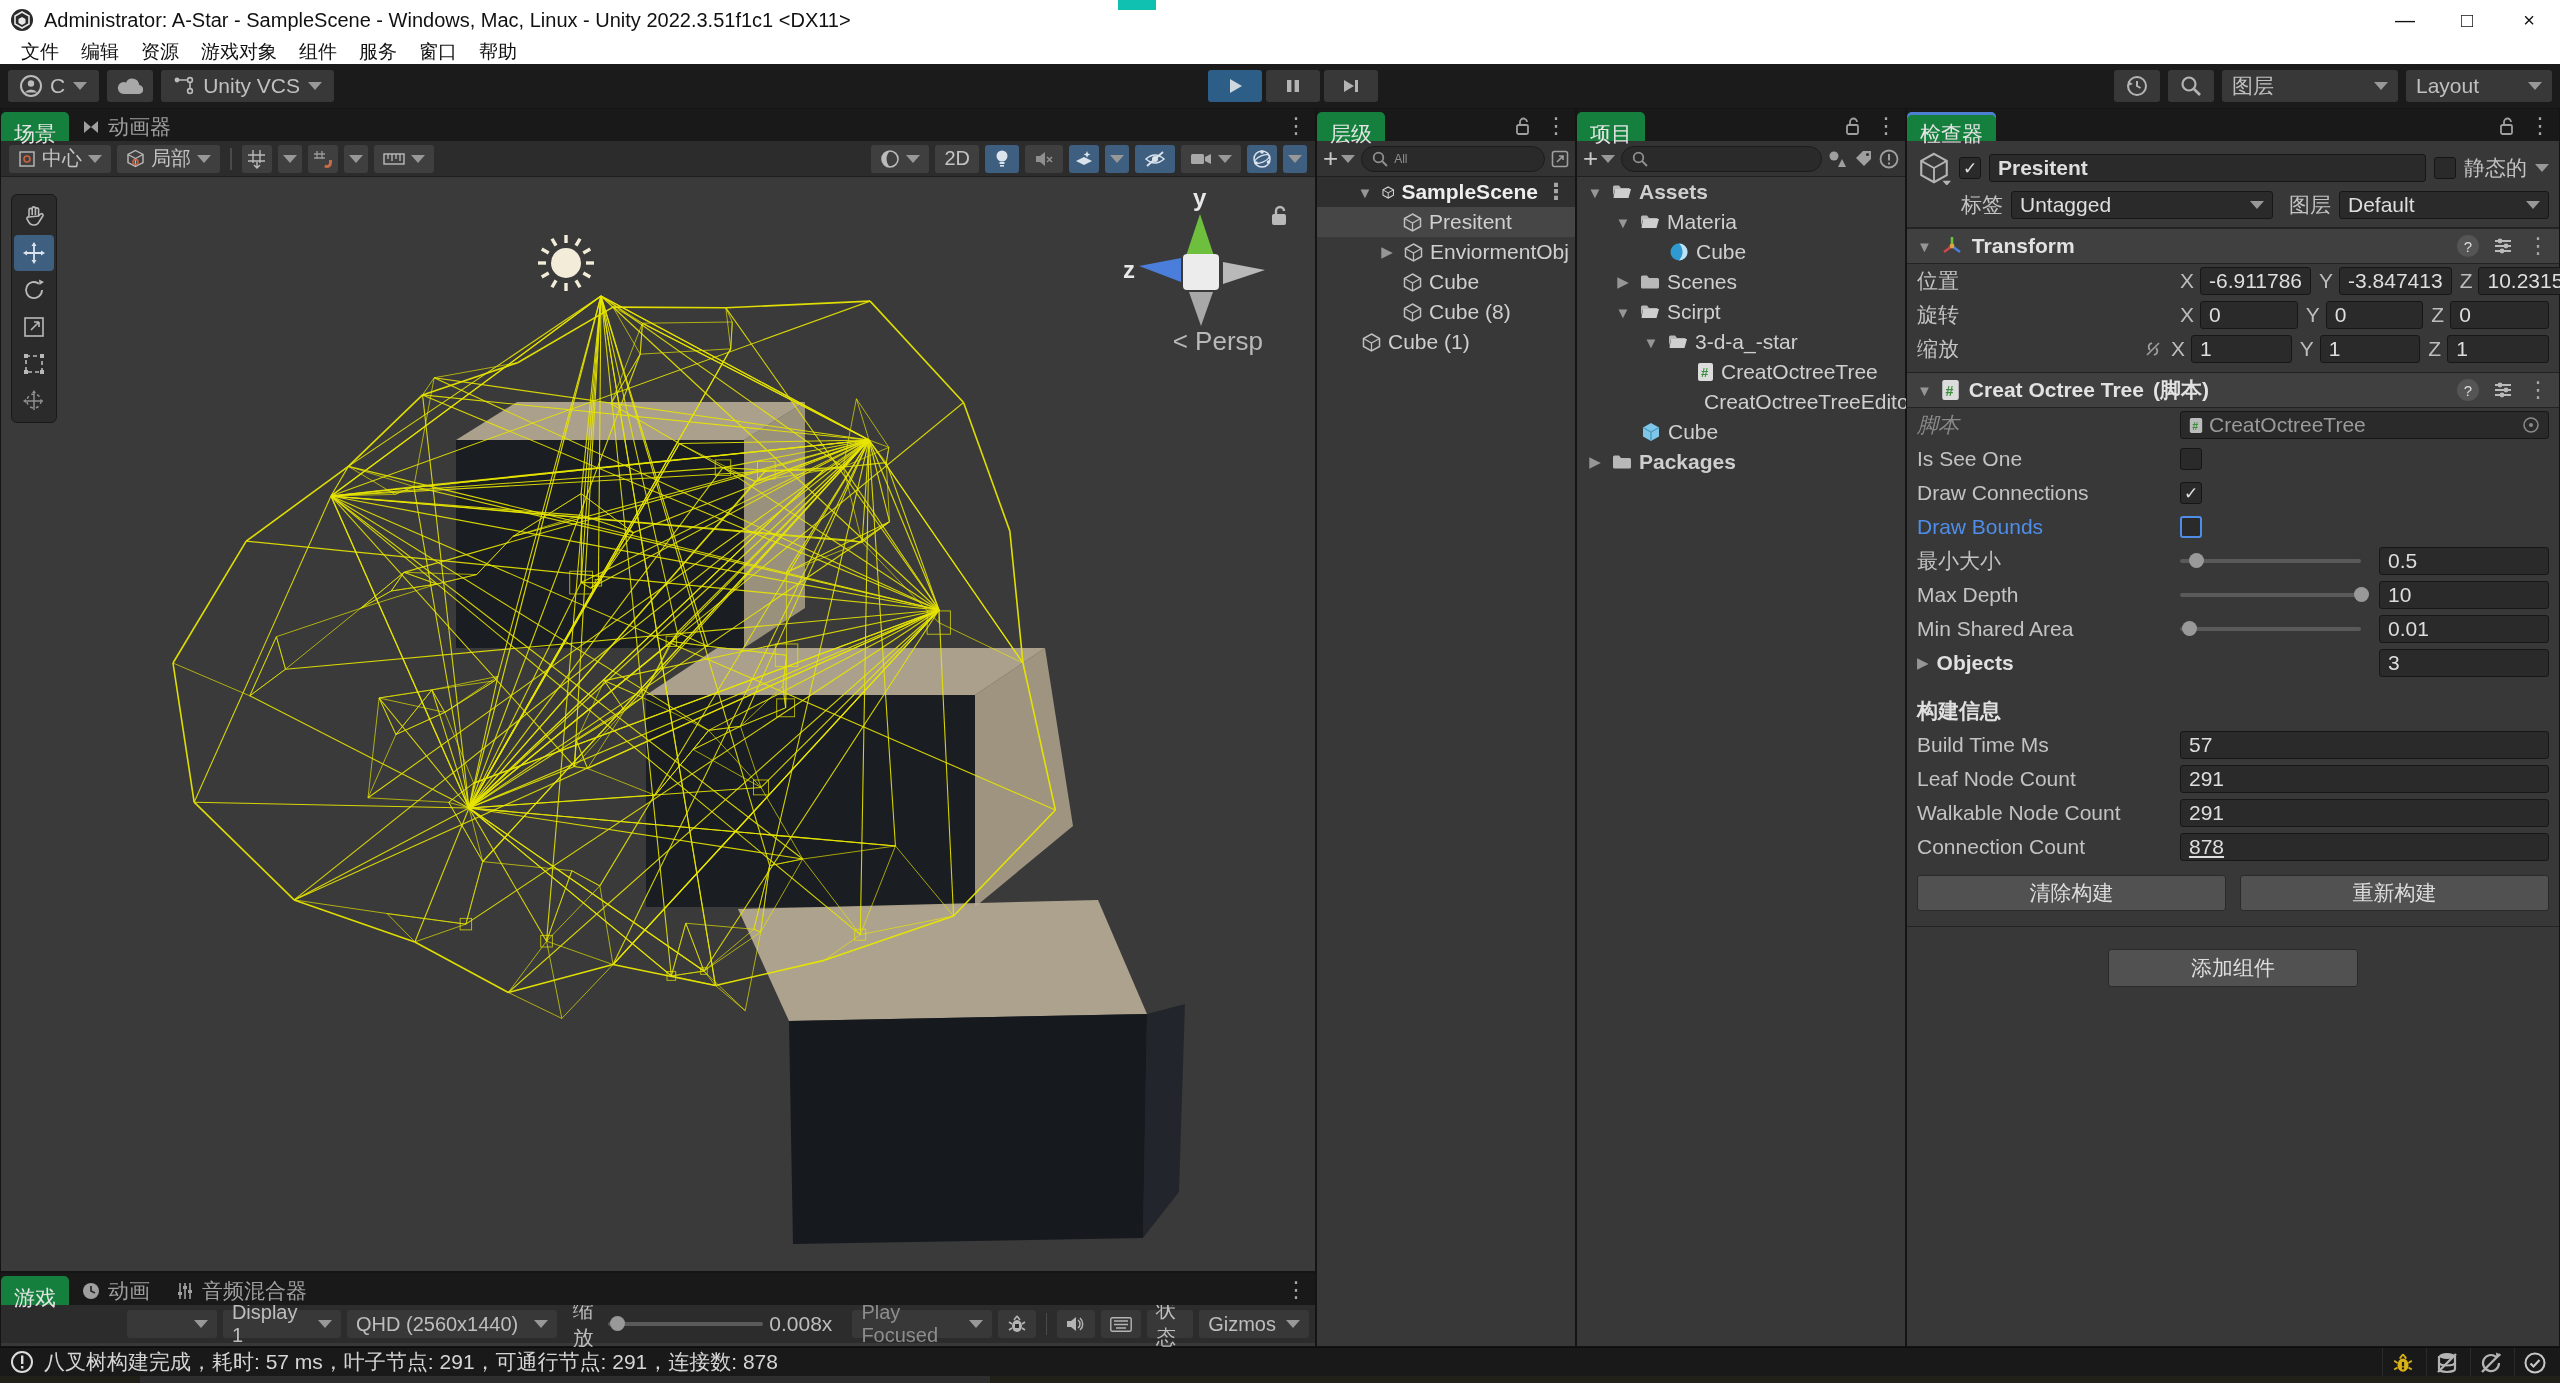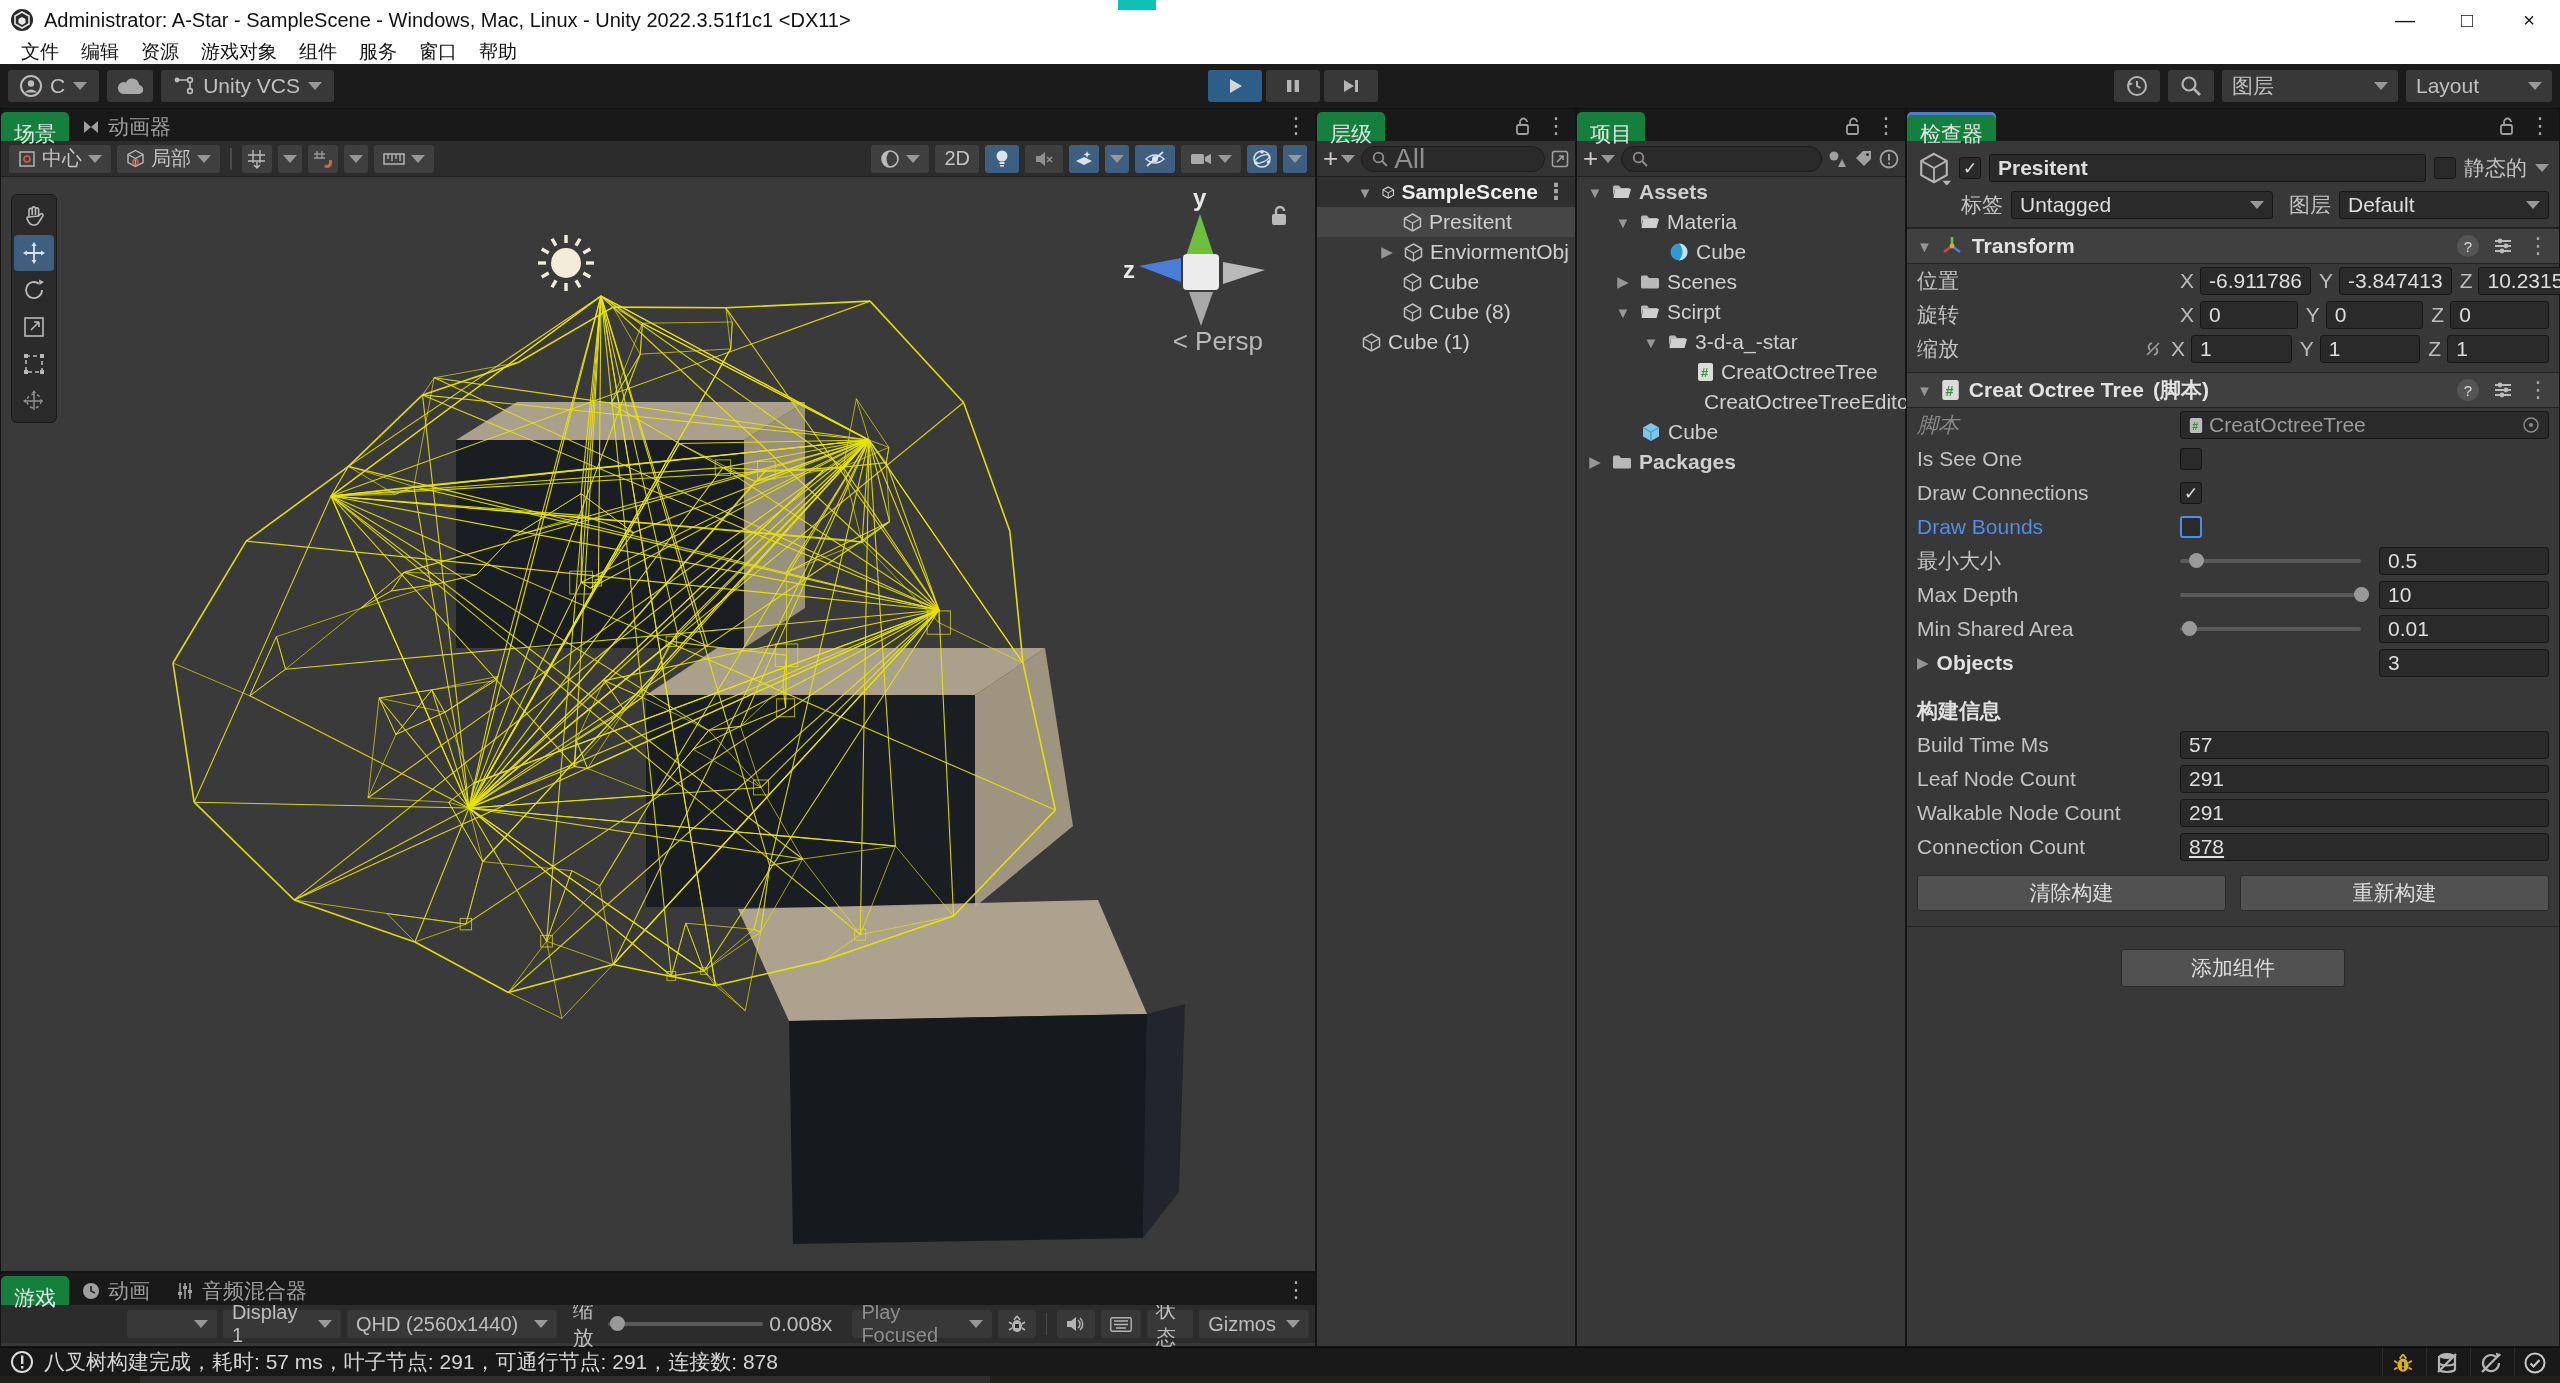--- a/index.html
+++ b/index.html
@@ -45,21 +45,21 @@
   .tabbar { height:32px; background:#191919; display:flex; align-items:flex-end; position:relative; }
   .tab { height:29px; padding:0 13px; display:flex; align-items:center; gap:8px; color:#9f9f9f;
     font-size:21px; border-radius:5px 5px 0 0; }
   .tab.active { background:#15803d; color:#e4e4e4;flex-direction:column; }
   .tab.focus-top { box-shadow:inset 0 3px 0 #4c7fd0; }
   .tab-end { position:absolute; right:8px; top:4px; display:flex; gap:14px; align-items:center; color:#9f9f9f; }
   .kebab { font-size:22px; color:#a8a8a8; letter-spacing:0; }
   .ptoolbar { height:36px; background:#333; border-bottom:1px solid #202020; display:flex;
     align-items:center; padding:0 6px; gap:6px; }
   .searchbox { flex:1; height:26px; background:#2a2a2a; border:1px solid #1c1c1c; border-radius:13px;
-    display:flex; align-items:center; padding:0 10px; gap:6px; color:#8f8f8f; font-size:28px; }
+    display:flex; align-items:center; padding:0 10px; gap:6px; color:#8f8f8f; font-size:12px; }
   .mini-btn { display:flex; align-items:center; gap:3px; color:#bbb; }
 
   
   .trow { height:30px; display:flex; align-items:center; gap:7px; font-size:21px; color:#cfcfcf; }
   .trow .arrow { width:20px; text-align:center; color:#969696; font-size:15px; flex:none; }
   .trow.scene-head { background:#2f2f2f; font-weight:bold; color:#eee; }
   .trow.sel { background:#464646; }
   .bold { font-weight:bold; }
 
   
@@ -1411,21 +1411,21 @@
           <div class="btn" style="flex:1;height:36px;">
               <span>清除构建</span>
             </div>
           <div class="btn" style="flex:1;height:36px;">
               <span>重新构建</span>
             </div>
         </div>
       </div>
 
       <div style="border-top:1px solid #232323;margin-top:16px;padding-top:22px;display:flex;justify-content:center;">
-        <div class="btn" style="width:224px;height:38px;">
+        <div class="btn" style="width:250px;height:38px;">
           <span>添加组件</span>
         </div>
       </div>
     </div>
   </div>
 
   <div class="statusbar">
     <svg width="24" height="24" viewBox="0 0 24 24">
       <circle cx="12" cy="12" r="10" fill="none" stroke="#dcdcdc" stroke-width="2"></circle>
       <rect x="11" y="5.5" width="2.4" height="8.5" fill="#dcdcdc"></rect>

